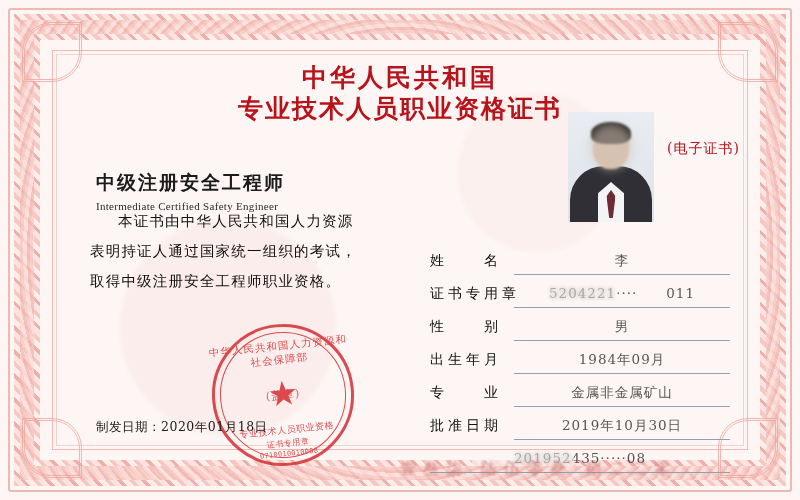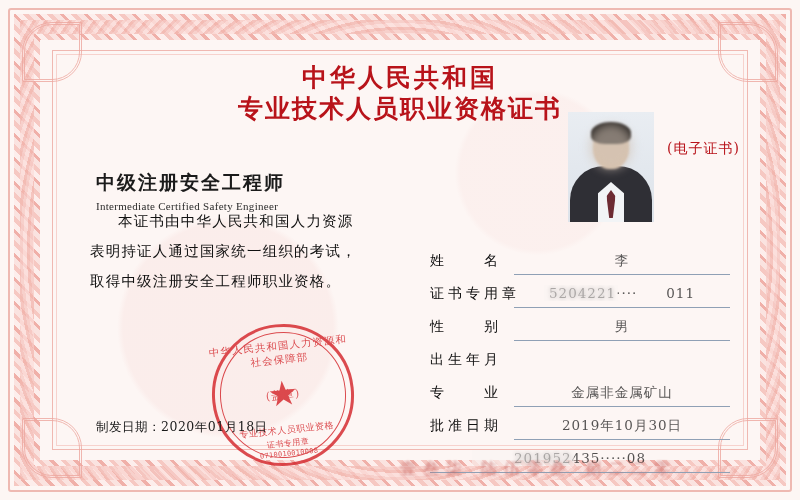--- a/index.html
+++ b/index.html
@@ -477,20 +477,21 @@
         <div class="field-value blurred partial-blur">5204221····　　011</div>
       </div>
 
       <div class="field-row">
         <div class="field-label">性　　别</div>
         <div class="field-value blurred">男</div>
       </div>
 
       <div class="field-row">
         <div class="field-label">出生年月</div>
+        <div class="field-value blurred">1984年09月</div>
       </div>
 
       <div class="field-row">
         <div class="field-label">专　　业</div>
         <div class="field-value blurred">金属非金属矿山</div>
       </div>
 
       <div class="field-row">
         <div class="field-label">批准日期</div>
         <div class="field-value blurred">2019年10月30日</div>

